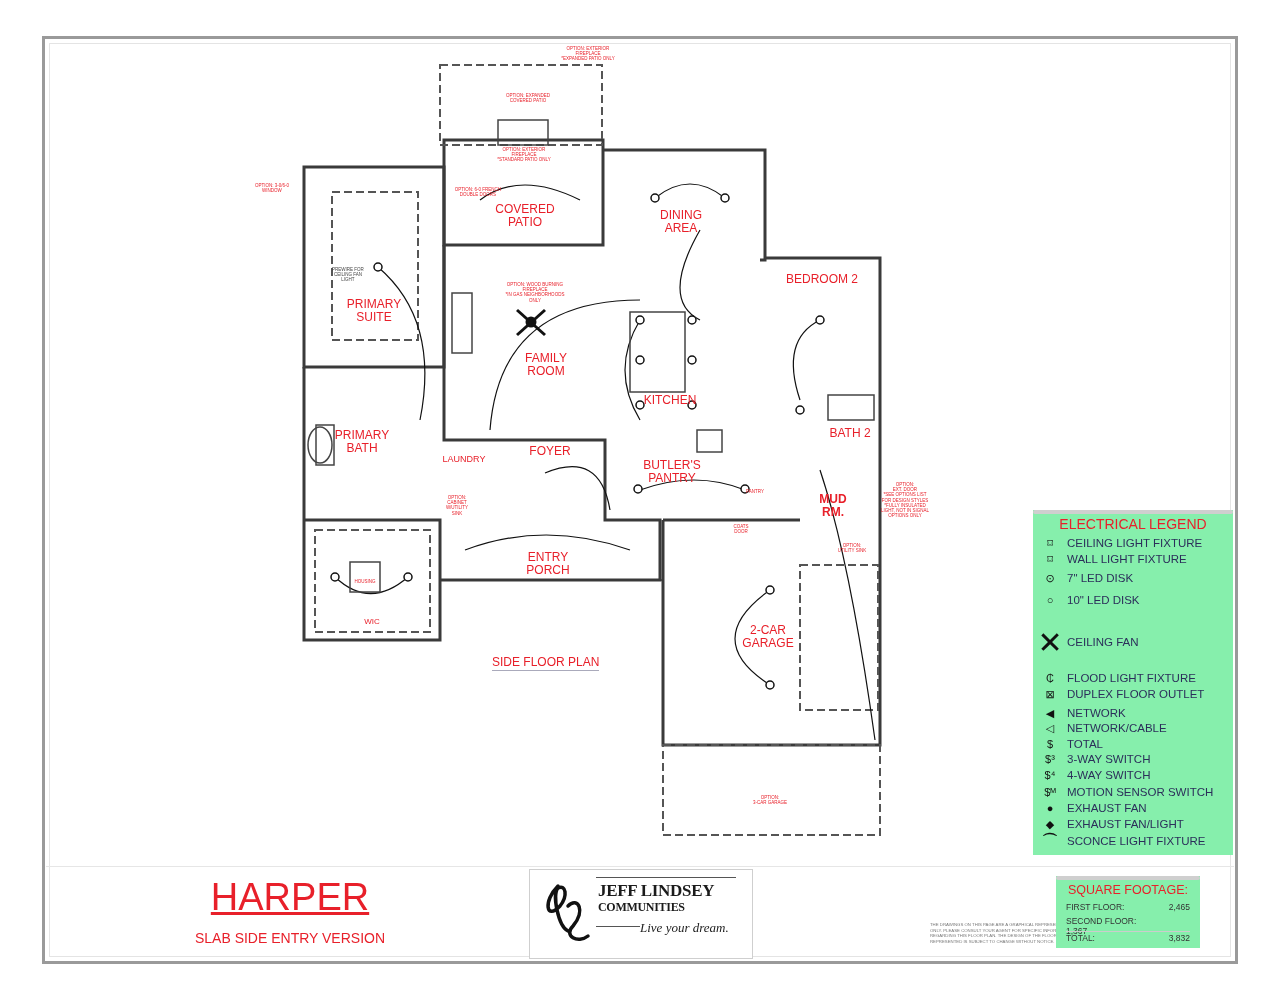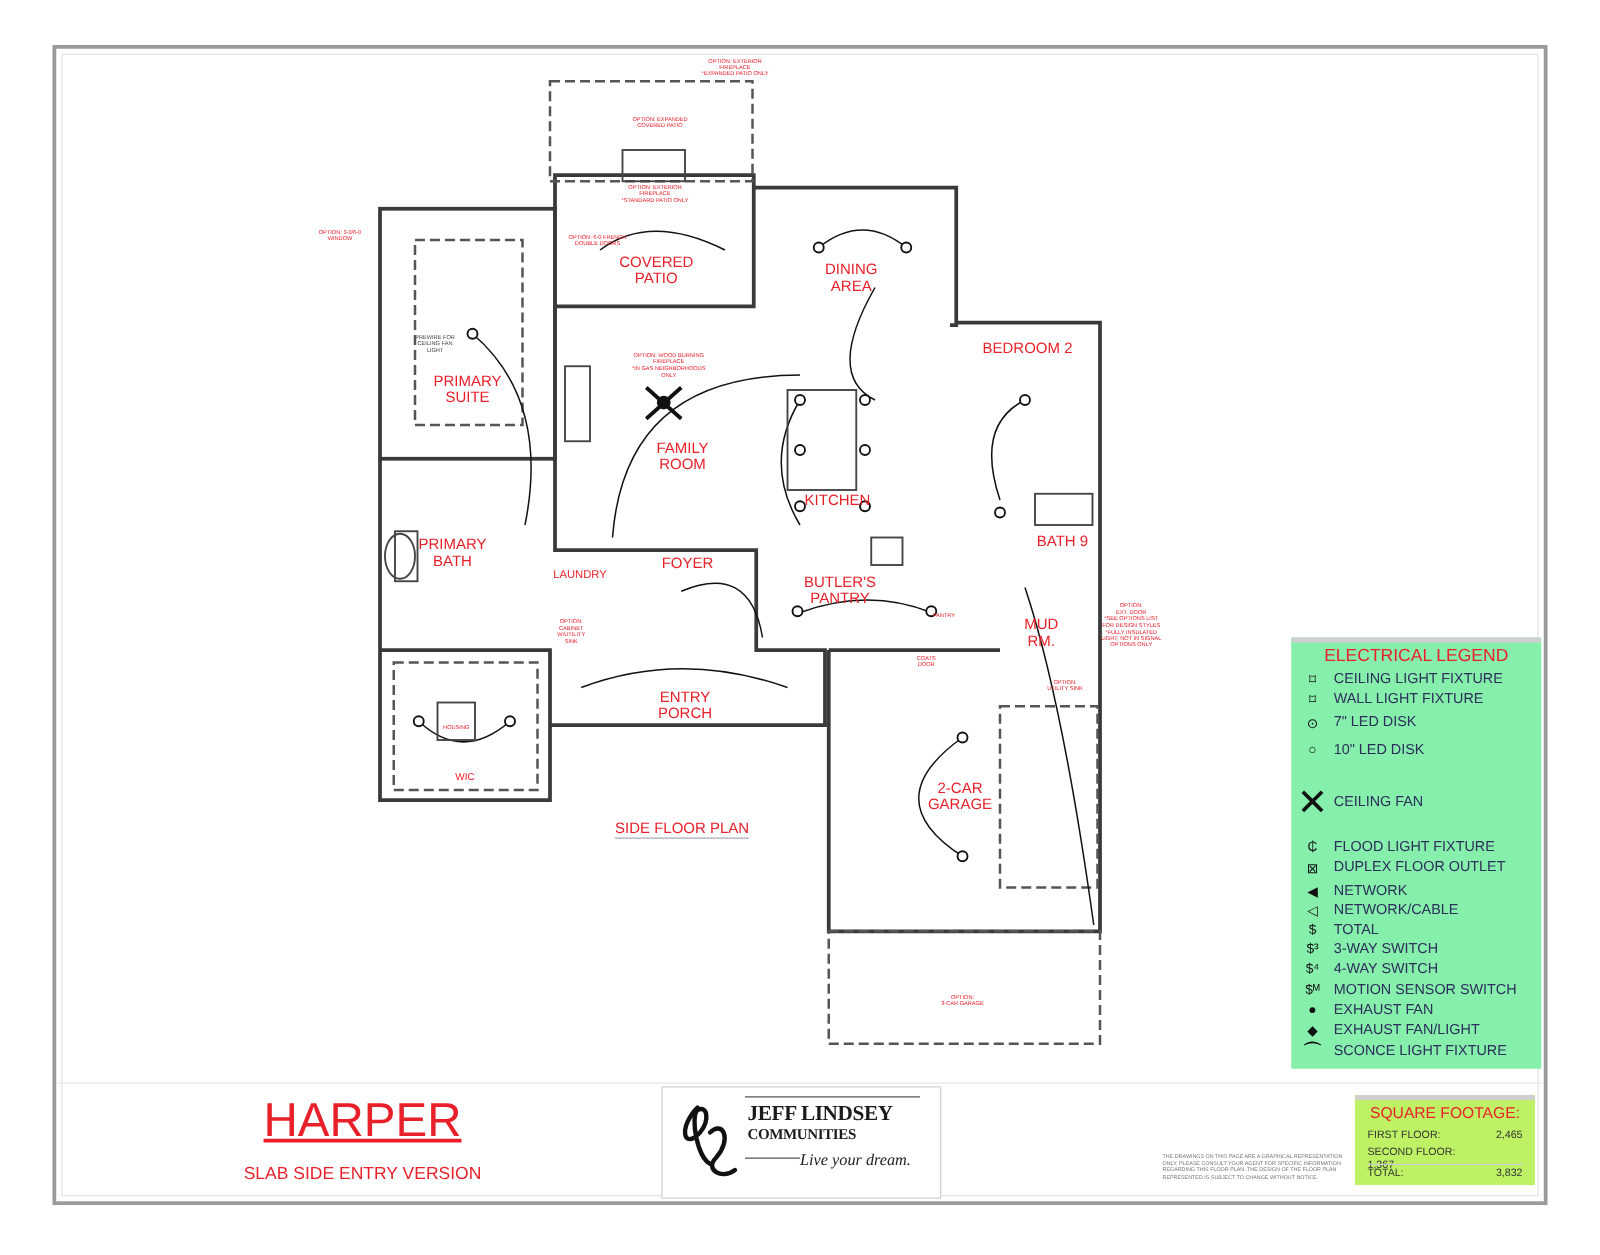--- a/index.html
+++ b/index.html
@@ -9,21 +9,21 @@
   svg.plan{position:absolute;left:0;top:0;}
   .lbl{position:absolute;color:#e8202a;text-align:center;line-height:1.05;white-space:nowrap;transform:translate(-50%,-50%);}
   .room{font-size:12px;text-align:center;}
   .tiny{font-size:4.5px;line-height:1.15;}
   .legend{position:absolute;left:1033px;top:510px;width:200px;height:345px;background:#86efac;}
   .legend-title{position:absolute;left:0;width:200px;top:6px;text-align:center;color:#e8202a;font-size:14px;}
   .legend-sep{position:absolute;left:0;top:0;width:200px;height:4px;background:#cfcfcf;border-radius:2px;}
   .leg-row{position:absolute;left:0;height:16px;display:flex;align-items:center;}
   .leg-icon{width:34px;display:flex;justify-content:center;align-items:center;color:#111;font-size:11px;}
   .leg-text{color:#2b2f5a;font-size:11.5px;white-space:nowrap;}
-  .sqft{position:absolute;left:1084px;top:876px;width:144px;height:72px;background:#bef264;}
+  .sqft{position:absolute;left:1056px;top:876px;width:144px;height:72px;background:#86efac;}
   .sqft-title{position:absolute;left:0;width:144px;top:7px;text-align:center;color:#e8202a;font-size:12.5px;}
   .sqft-row{position:absolute;left:10px;width:124px;font-size:8.5px;color:#333;display:flex;justify-content:space-between;}
   .title-block{position:absolute;left:46px;top:866px;width:1188px;height:95px;border-top:1px solid #e6e6e6;}
   .harper{position:absolute;left:160px;top:876px;width:260px;text-align:center;color:#e8202a;font-size:38px;text-decoration:underline;}
   .subtitle{position:absolute;left:160px;top:930px;width:260px;text-align:center;color:#e8202a;font-size:14px;}
   .logo-box{position:absolute;left:529px;top:869px;width:222px;height:88px;border:1px solid #cfcfcf;background:#fff;}
   .logo-l1,.logo-l2{position:absolute;left:68px;font-family:"Liberation Serif",serif;font-weight:bold;color:#1b1b1b;letter-spacing:-0.3px;}
   .logo-l1{top:11px;font-size:17px;}
   .logo-l2{top:30px;font-size:12px;}
   .logo-tag{position:absolute;left:110px;top:50px;font-family:"Liberation Serif",serif;font-style:italic;font-size:13px;color:#222;}
@@ -114,22 +114,22 @@
 <div class="lbl room" style="left:525px;top:216px;">COVERED<br>PATIO</div>
 <div class="lbl room" style="left:681px;top:222px;">DINING<br>AREA</div>
 <div class="lbl room" style="left:822px;top:279px;">BEDROOM 2</div>
 <div class="lbl room" style="left:374px;top:311px;">PRIMARY<br>SUITE</div>
 <div class="lbl room" style="left:546px;top:365px;">FAMILY<br>ROOM</div>
 <div class="lbl room" style="left:670px;top:400px;">KITCHEN</div>
 <div class="lbl room" style="left:362px;top:442px;">PRIMARY<br>BATH</div>
 <div class="lbl room" style="left:464px;top:460px;font-size:9px;">LAUNDRY</div>
 <div class="lbl room" style="left:550px;top:451px;">FOYER</div>
 <div class="lbl room" style="left:672px;top:472px;">BUTLER'S<br>PANTRY</div>
-<div class="lbl room" style="left:850px;top:433px;">BATH 9</div>
-<div class="lbl room" style="left:833px;top:506px;">MUD<br>RM.</div>
+<div class="lbl room" style="left:850px;top:433px;">BATH 2</div>
+<div class="lbl room" style="left:833px;top:506px;font-weight:bold;">MUD<br>RM.</div>
 <div class="lbl room" style="left:548px;top:564px;">ENTRY<br>PORCH</div>
 <div class="lbl room" style="left:372px;top:622px;font-size:8px;">WIC</div>
 <div class="lbl room" style="left:768px;top:637px;">2-CAR<br>GARAGE</div>
 
 <div class="lbl tiny" style="left:588px;top:54px;white-space:pre;">OPTION: EXTERIOR<br>FIREPLACE<br>*EXPANDED PATIO ONLY</div>
 <div class="lbl tiny" style="left:528px;top:98px;white-space:pre;">OPTION: EXPANDED<br>COVERED PATIO</div>
 <div class="lbl tiny" style="left:524px;top:155px;white-space:pre;">OPTION: EXTERIOR<br>FIREPLACE<br>*STANDARD PATIO ONLY</div>
 <div class="lbl tiny" style="left:272px;top:188px;white-space:pre;">OPTION: 3-0/6-0<br>WINDOW</div>
 <div class="lbl tiny" style="left:478px;top:192px;white-space:pre;">OPTION: 6-0 FRENCH<br>DOUBLE DOORS</div>
 <div class="lbl tiny" style="left:535px;top:292px;white-space:pre;">OPTION: WOOD BURNING<br>FIREPLACE<br>*IN GAS NEIGHBORHOODS<br>ONLY</div>

